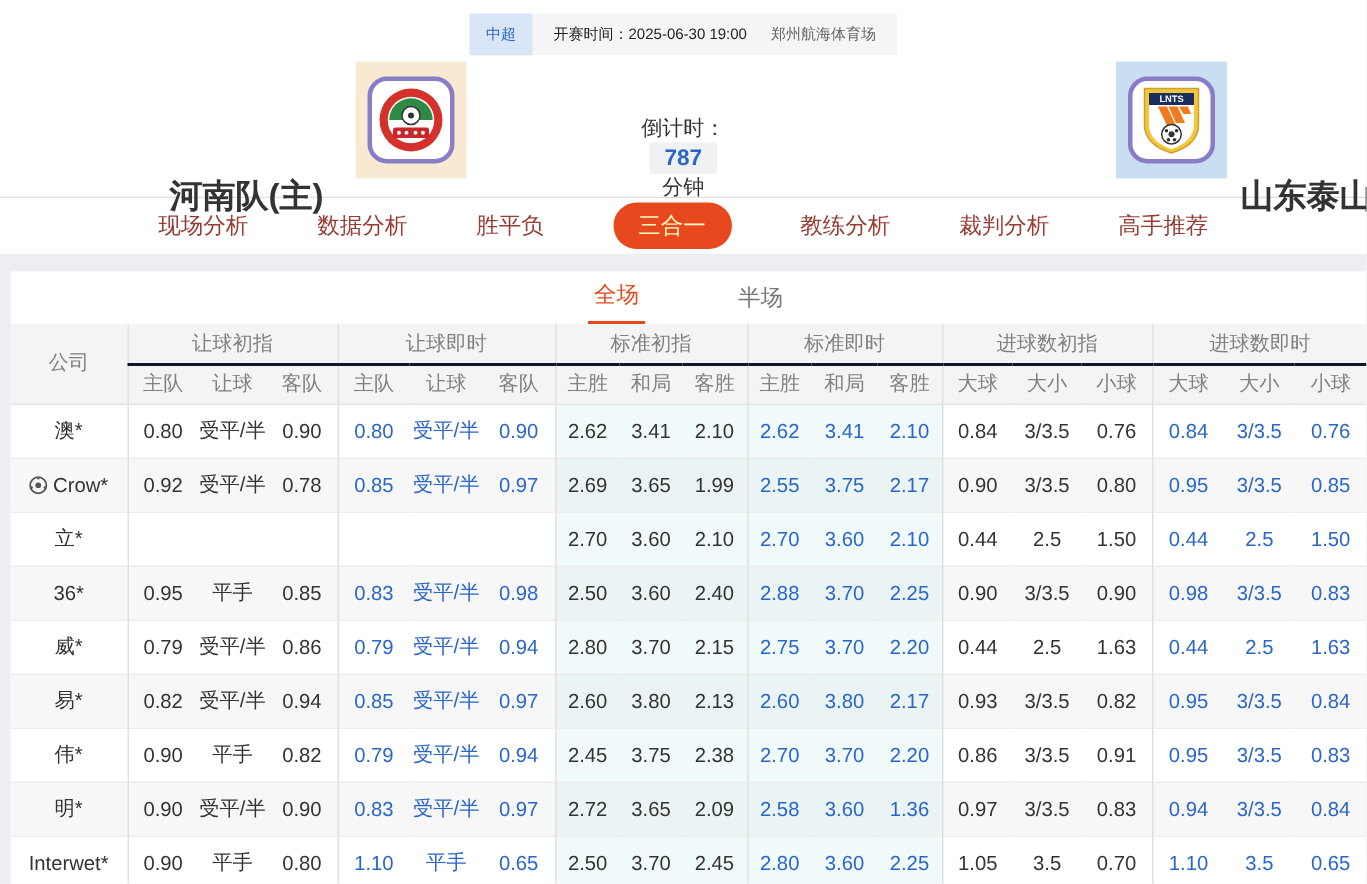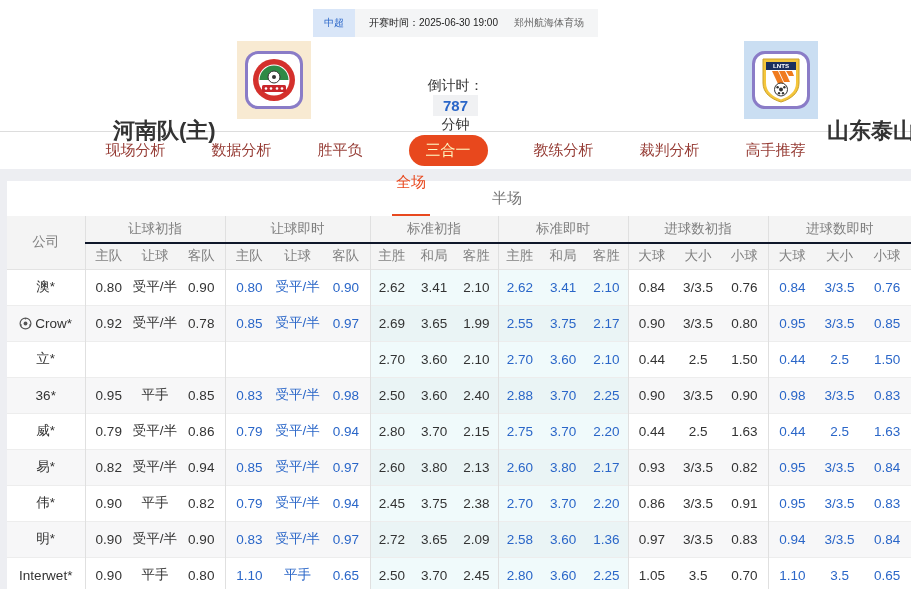--- a/index.html
+++ b/index.html
@@ -24,21 +24,21 @@
   .countdown { position:absolute; left:0; right:0; top:40px; display:flex; justify-content:center; align-items:center; font-size:14px; color:#333;flex-direction:column; }
   .cd-val { background:#f0f1f3; color:#2a66c8; font-size:15px; font-weight:bold; padding:2px 10px; margin:0 8px; }
   
   .nav { border-top:1px solid #ddd; background:#fff; height:38px; display:flex; justify-content:center; align-items:center; gap:46px; }
   .nav-item { font-size:15px; color:#963c35; cursor:pointer; white-space:nowrap;font-family:Liberation Serif, serif; }
   .nav-item.active { background:#e8481d; color:#fef9c3; border-radius:16px; padding:6px 17px; }
   
   .card { margin-left:7px; margin-top:12px; background:#fff; width:904px; }
   .subtabs { height:35px; display:flex; justify-content:center; align-items:flex-end; gap:58px; padding-bottom:0; }
   .subtab { font-size:15px; color:#777; padding:0 4px 8px 4px; cursor:pointer; }
-  .subtab.active { color:#e8491f; border-bottom:2px solid #e8491f; padding-bottom:22px; }
+  .subtab.active { color:#e8491f; border-bottom:2px solid #e8491f; padding-bottom:8px; }
   
   table { border-collapse:collapse; table-layout:fixed; width:904px; font-size:13.5px; }
   thead th { background:#f4f4f4; color:#808080; font-weight:normal; }
   th.grp { height:27px; border-bottom:2px solid #0f172a; }
   th.sub { height:26px; }
   th.company-h { border-right:1px solid #e0e0e0; }
   td { height:36px; text-align:center; color:#333; }
   tbody tr { border-bottom:1px solid #ededed; }
   thead { border-bottom:1px solid #e3e3e3; }
   tbody tr.even { background:#f7f7f8; }

